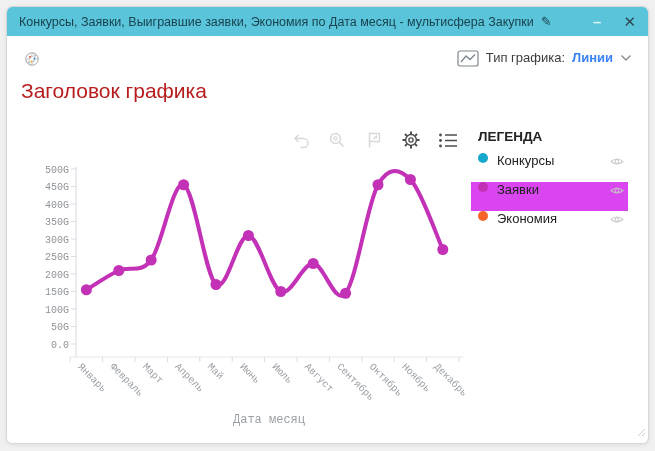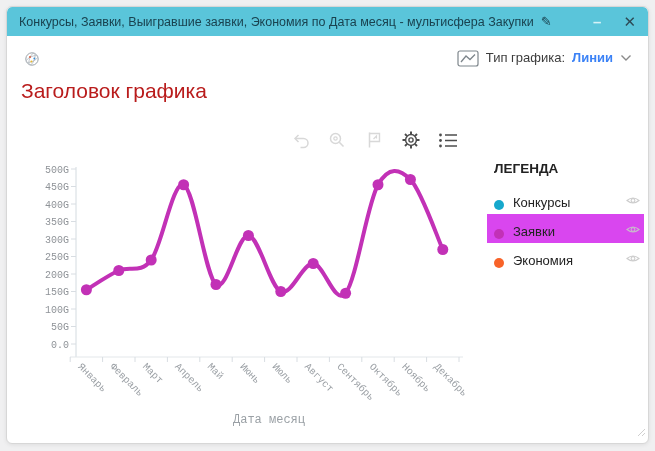--- a/index.html
+++ b/index.html
@@ -22,24 +22,24 @@
   .chart-type { position:absolute; top:43px; right:16px; display:flex;
     gap:7px; font-size:13px; color:#3c3c3c; cursor:pointer; }
   .chart-type b { color:#3b82f6; }
   .chart-type .chev { color:#8a8a8a; }
   .page-title { position:absolute; left:14px; top:72px; font-size:21px;
     color:#b91c1c; }
   .chart-toolbar { position:absolute; top:123px; right:190px; display:flex;
     gap:17px; align-items:center; }
   .tb-icon { width:20px; height:20px; display:flex; align-items:center;
     justify-content:center; cursor:pointer; }
-  .legend { position:absolute; left:480px; top:122px; width:157px;margin-top:32px; }
+  .legend { position:absolute; left:464px; top:122px; width:157px; }
   .legend-title { font-size:13.5px; font-weight:bold; color:#222;
     margin-bottom:9px; padding-left:7px; }
-  .legend-item { display:flex; align-items:flex-end; height:29px; padding:0 4px 4px 7px;
+  .legend-item { display:flex; align-items:flex-start; height:29px; padding:0 4px 12px 7px;
     cursor:pointer; }
   .legend-item.selected { background:#d946ef; }
   .legend-item .dot { width:10px; height:10px; border-radius:50%; flex:none; }
   .legend-item .lbl { font-size:13px; color:#222; margin-left:9px; flex:1;
     white-space:nowrap; overflow:hidden; }
   .legend-item .eye { flex:none; opacity:.9; }
   .chart-area { position:absolute; left:8px; top:154px; width:470px; height:281px;font-family:Liberation Mono, monospace; }
   .resize-handle { position:absolute; right:2px; bottom:2px; cursor:nwse-resize; }
 </style>
 </head>

